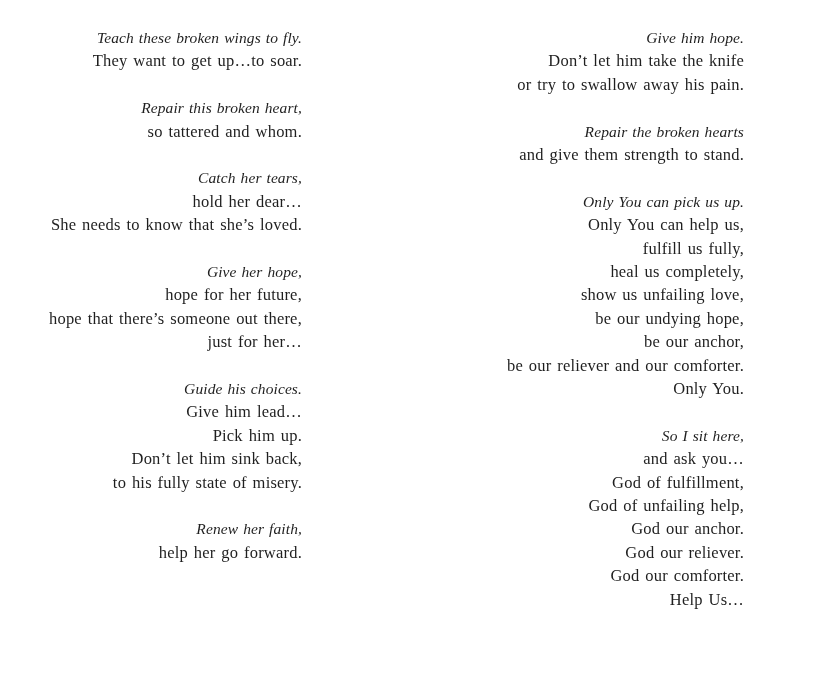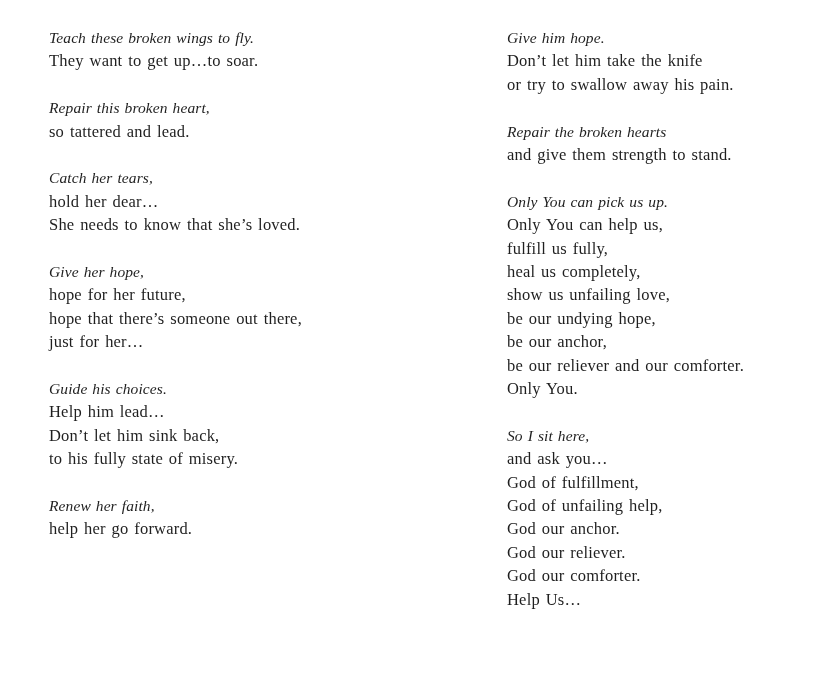--- a/index.html
+++ b/index.html
@@ -14,54 +14,56 @@
   #col-left  { left: 49px;  }
   #col-right { left: 507px; }
   .stanza { margin: 0 0 23.4px 0; }
   .line {
     margin: 0;
     font-size: 16.5px;
     line-height: 23.4px;
     white-space: nowrap;
     letter-spacing: 0.2px;
     word-spacing: 1.5px;
+    text-align: right;
   }
   .opening {
     font-style: italic;
     font-size: 15.5px;
     letter-spacing: 0.1px;
     word-spacing: 1px;
   }
 </style>
 </head>
 <body style="background: rgb(255, 255, 255); color: rgb(31, 31, 31);">
 
 <div id="col-left" class="poem-column">
     <div class="stanza">
       <p class="line opening">Teach these broken wings to fly.</p>
       <p class="line">They want to get up…to soar.</p>
     </div>
     <div class="stanza">
       <p class="line opening">Repair this broken heart,</p>
-      <p class="line">so tattered and lead.</p>
+      <p class="line">so tattered and whom.</p>
     </div>
     <div class="stanza">
       <p class="line opening">Catch her tears,</p>
       <p class="line">hold her dear…</p>
       <p class="line">She needs to know that she’s loved.</p>
     </div>
     <div class="stanza">
       <p class="line opening">Give her hope,</p>
       <p class="line">hope for her future,</p>
       <p class="line">hope that there’s someone out there,</p>
       <p class="line">just for her…</p>
     </div>
     <div class="stanza">
       <p class="line opening">Guide his choices.</p>
-      <p class="line">Help him lead…</p>
+      <p class="line">Give him lead…</p>
+      <p class="line">Pick him up.</p>
       <p class="line">Don’t let him sink back,</p>
       <p class="line">to his fully state of misery.</p>
     </div>
     <div class="stanza">
       <p class="line opening">Renew her faith,</p>
       <p class="line">help her go forward.</p>
     </div>
   </div>
 <div id="col-right" class="poem-column">
     <div class="stanza">

